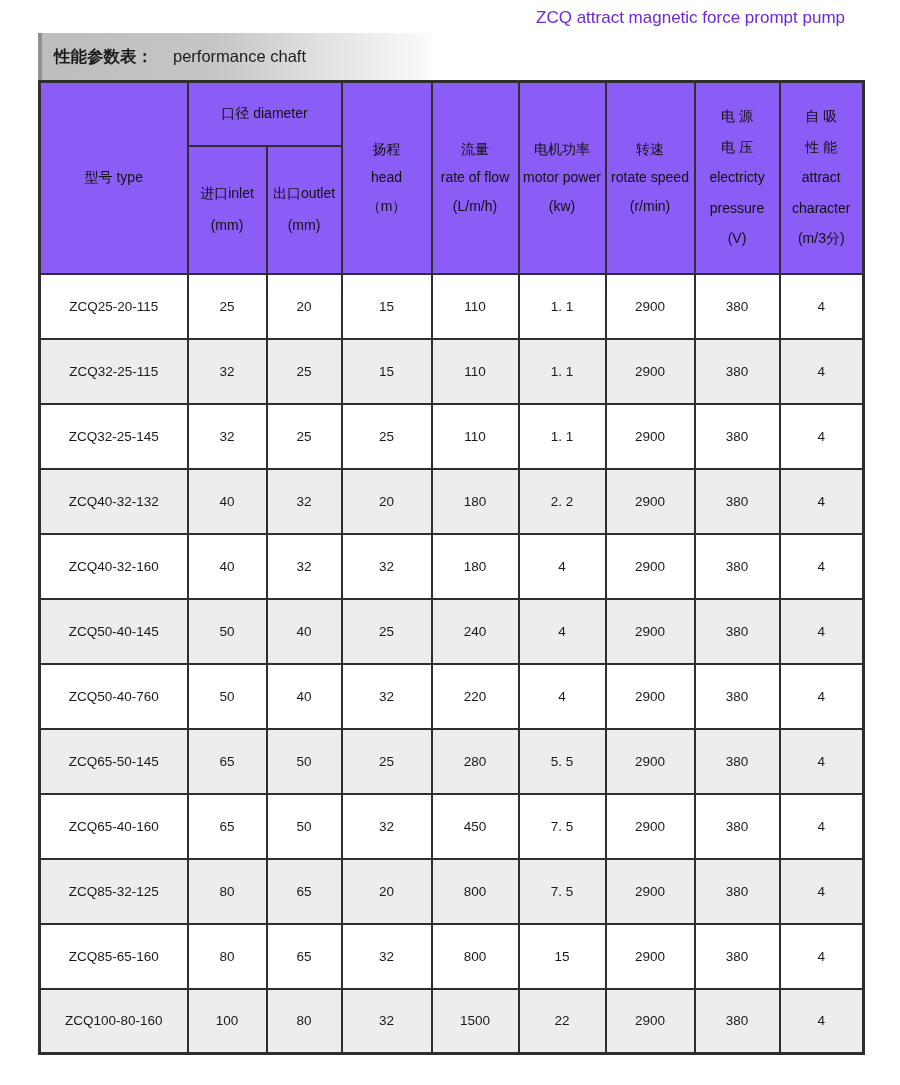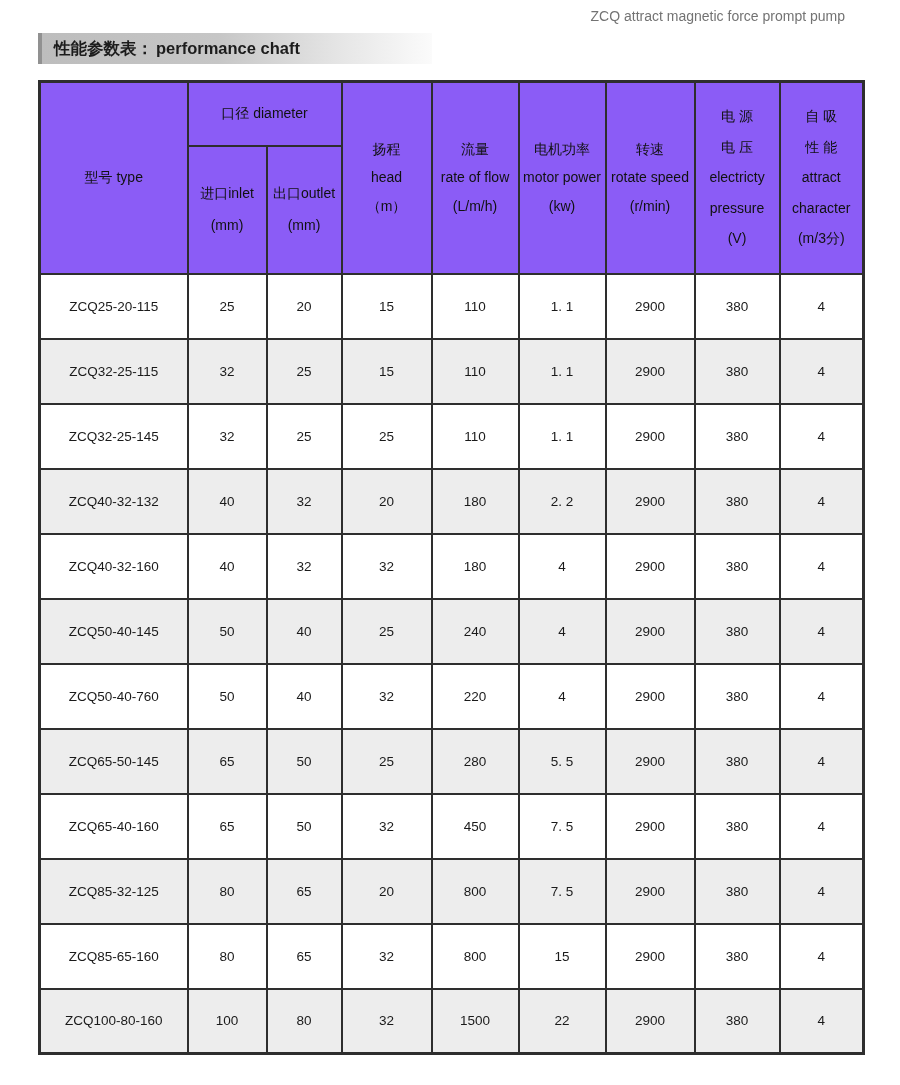--- a/index.html
+++ b/index.html
@@ -20,41 +20,41 @@
     text-align: right;
   }
   .page-title {
     font-size: 23px;
     font-weight: 700;
     letter-spacing: 0.5px;
     line-height: 1.15;
     color: #222222;
   }
   .page-subtitle {
-    font-size: 14px;
+    font-size: 17px;
     font-weight: 400;
     margin-top: 3px;
-    color: #737373;
+    color: #6d28d9;
   }
 
   
   .section-bar {
     position: absolute;
     left: 38px; top: 33px;
-    width: 394px; height: 31px;
+    width: 394px; height: 47px;
     background: linear-gradient(to right, #bdbdbd 0%, #c6c6c6 45%, #e7e7e7 78%, #fbfbfb 100%);
     border-left: 4px solid #919191;
     display: flex;
     align-items: center;
     padding-left: 12px;
     font-size: 16.5px;
     white-space: nowrap;
   }
   .section-bar .zh { font-weight: 700; color: #1c1c1c; }
-  .section-bar .en { font-weight: 700; margin-left: 3px; color: #1c1c1c; }
+  .section-bar .en { font-weight: 400; margin-left: 20px; color: #1c1c1c; }
 
   
   table.spec {
     position: absolute;
     left: 38px; top: 80px;
     width: 824px;
     border-collapse: collapse;
     table-layout: fixed;
     border: 3px solid #2e2e2e;
   }

